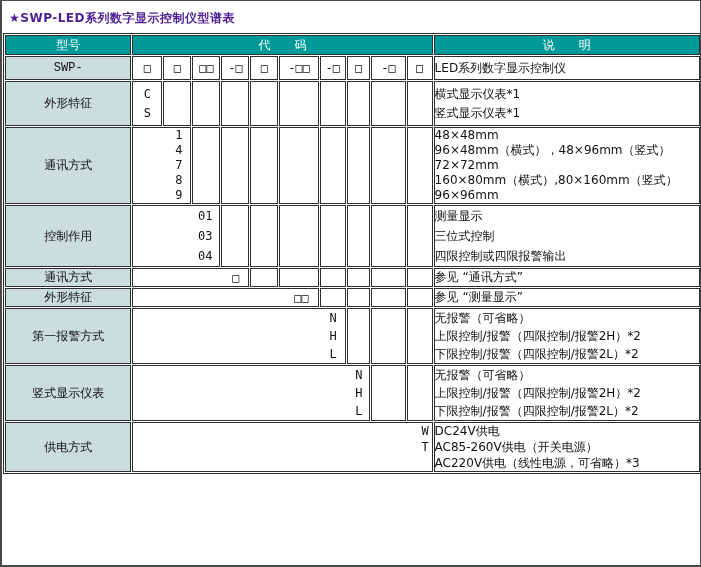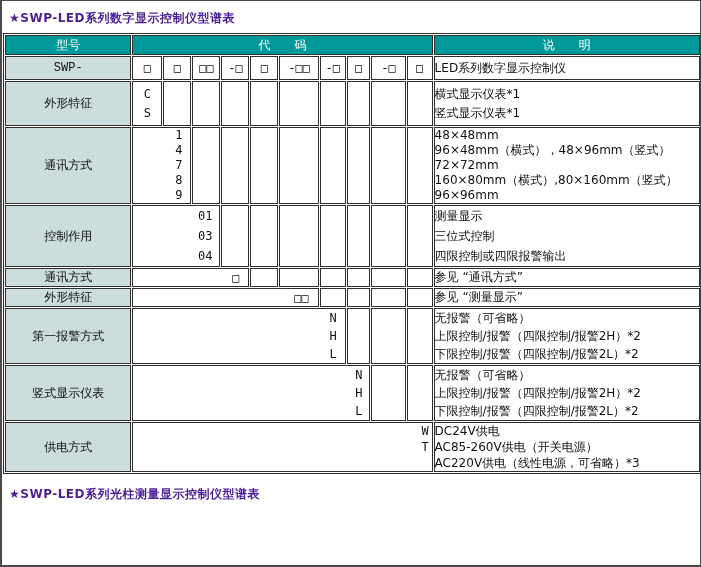--- a/index.html
+++ b/index.html
@@ -212,15 +212,14 @@
       <td class="label-cell">供电方式</td>
       <td class="merged-code lh16 vtop" colspan="10" style="padding-right:3px">W
 T</td>
       <td class="desc-cell lh16 vtop">DC24V供电
 AC85-260V供电（开关电源）
 AC220V供电（线性电源，可省略）*3</td>
     </tr>
   </tbody>
     </table>
 
-  <div class="page-title bottom">★SWP-LED系列光柱测量显示控制仪型谱表</div>
 
 </div>
 
 </body></html>

